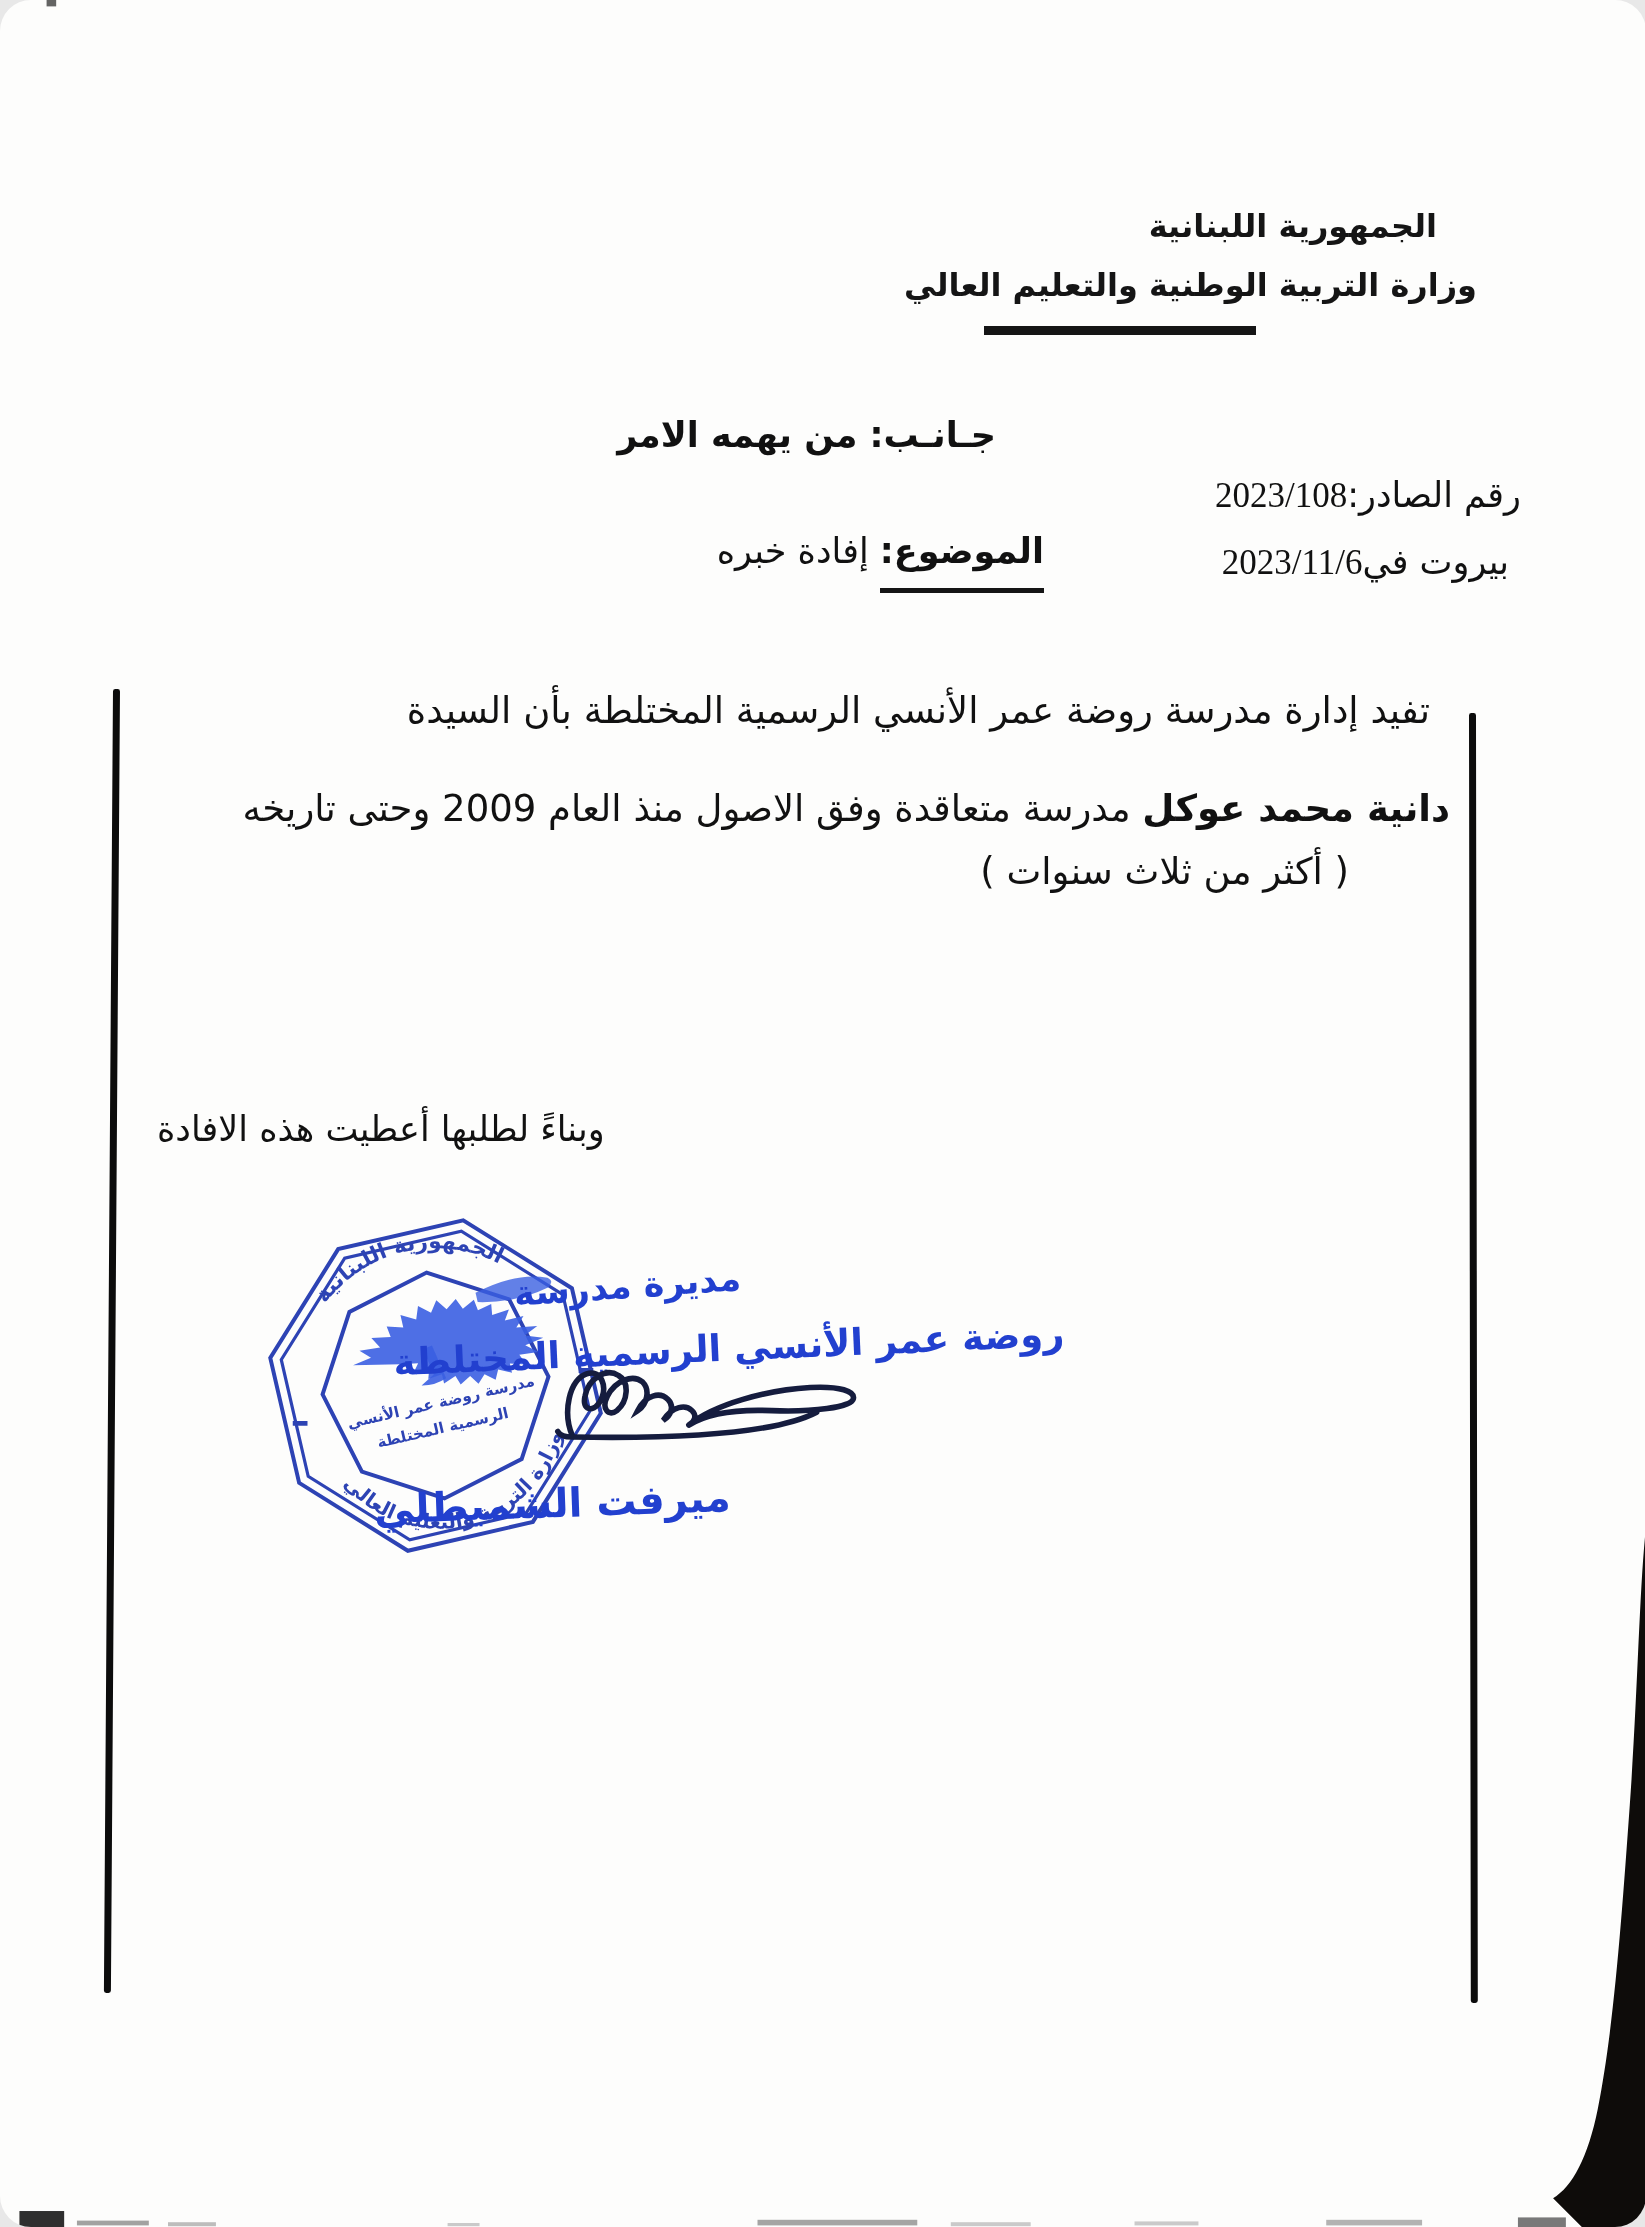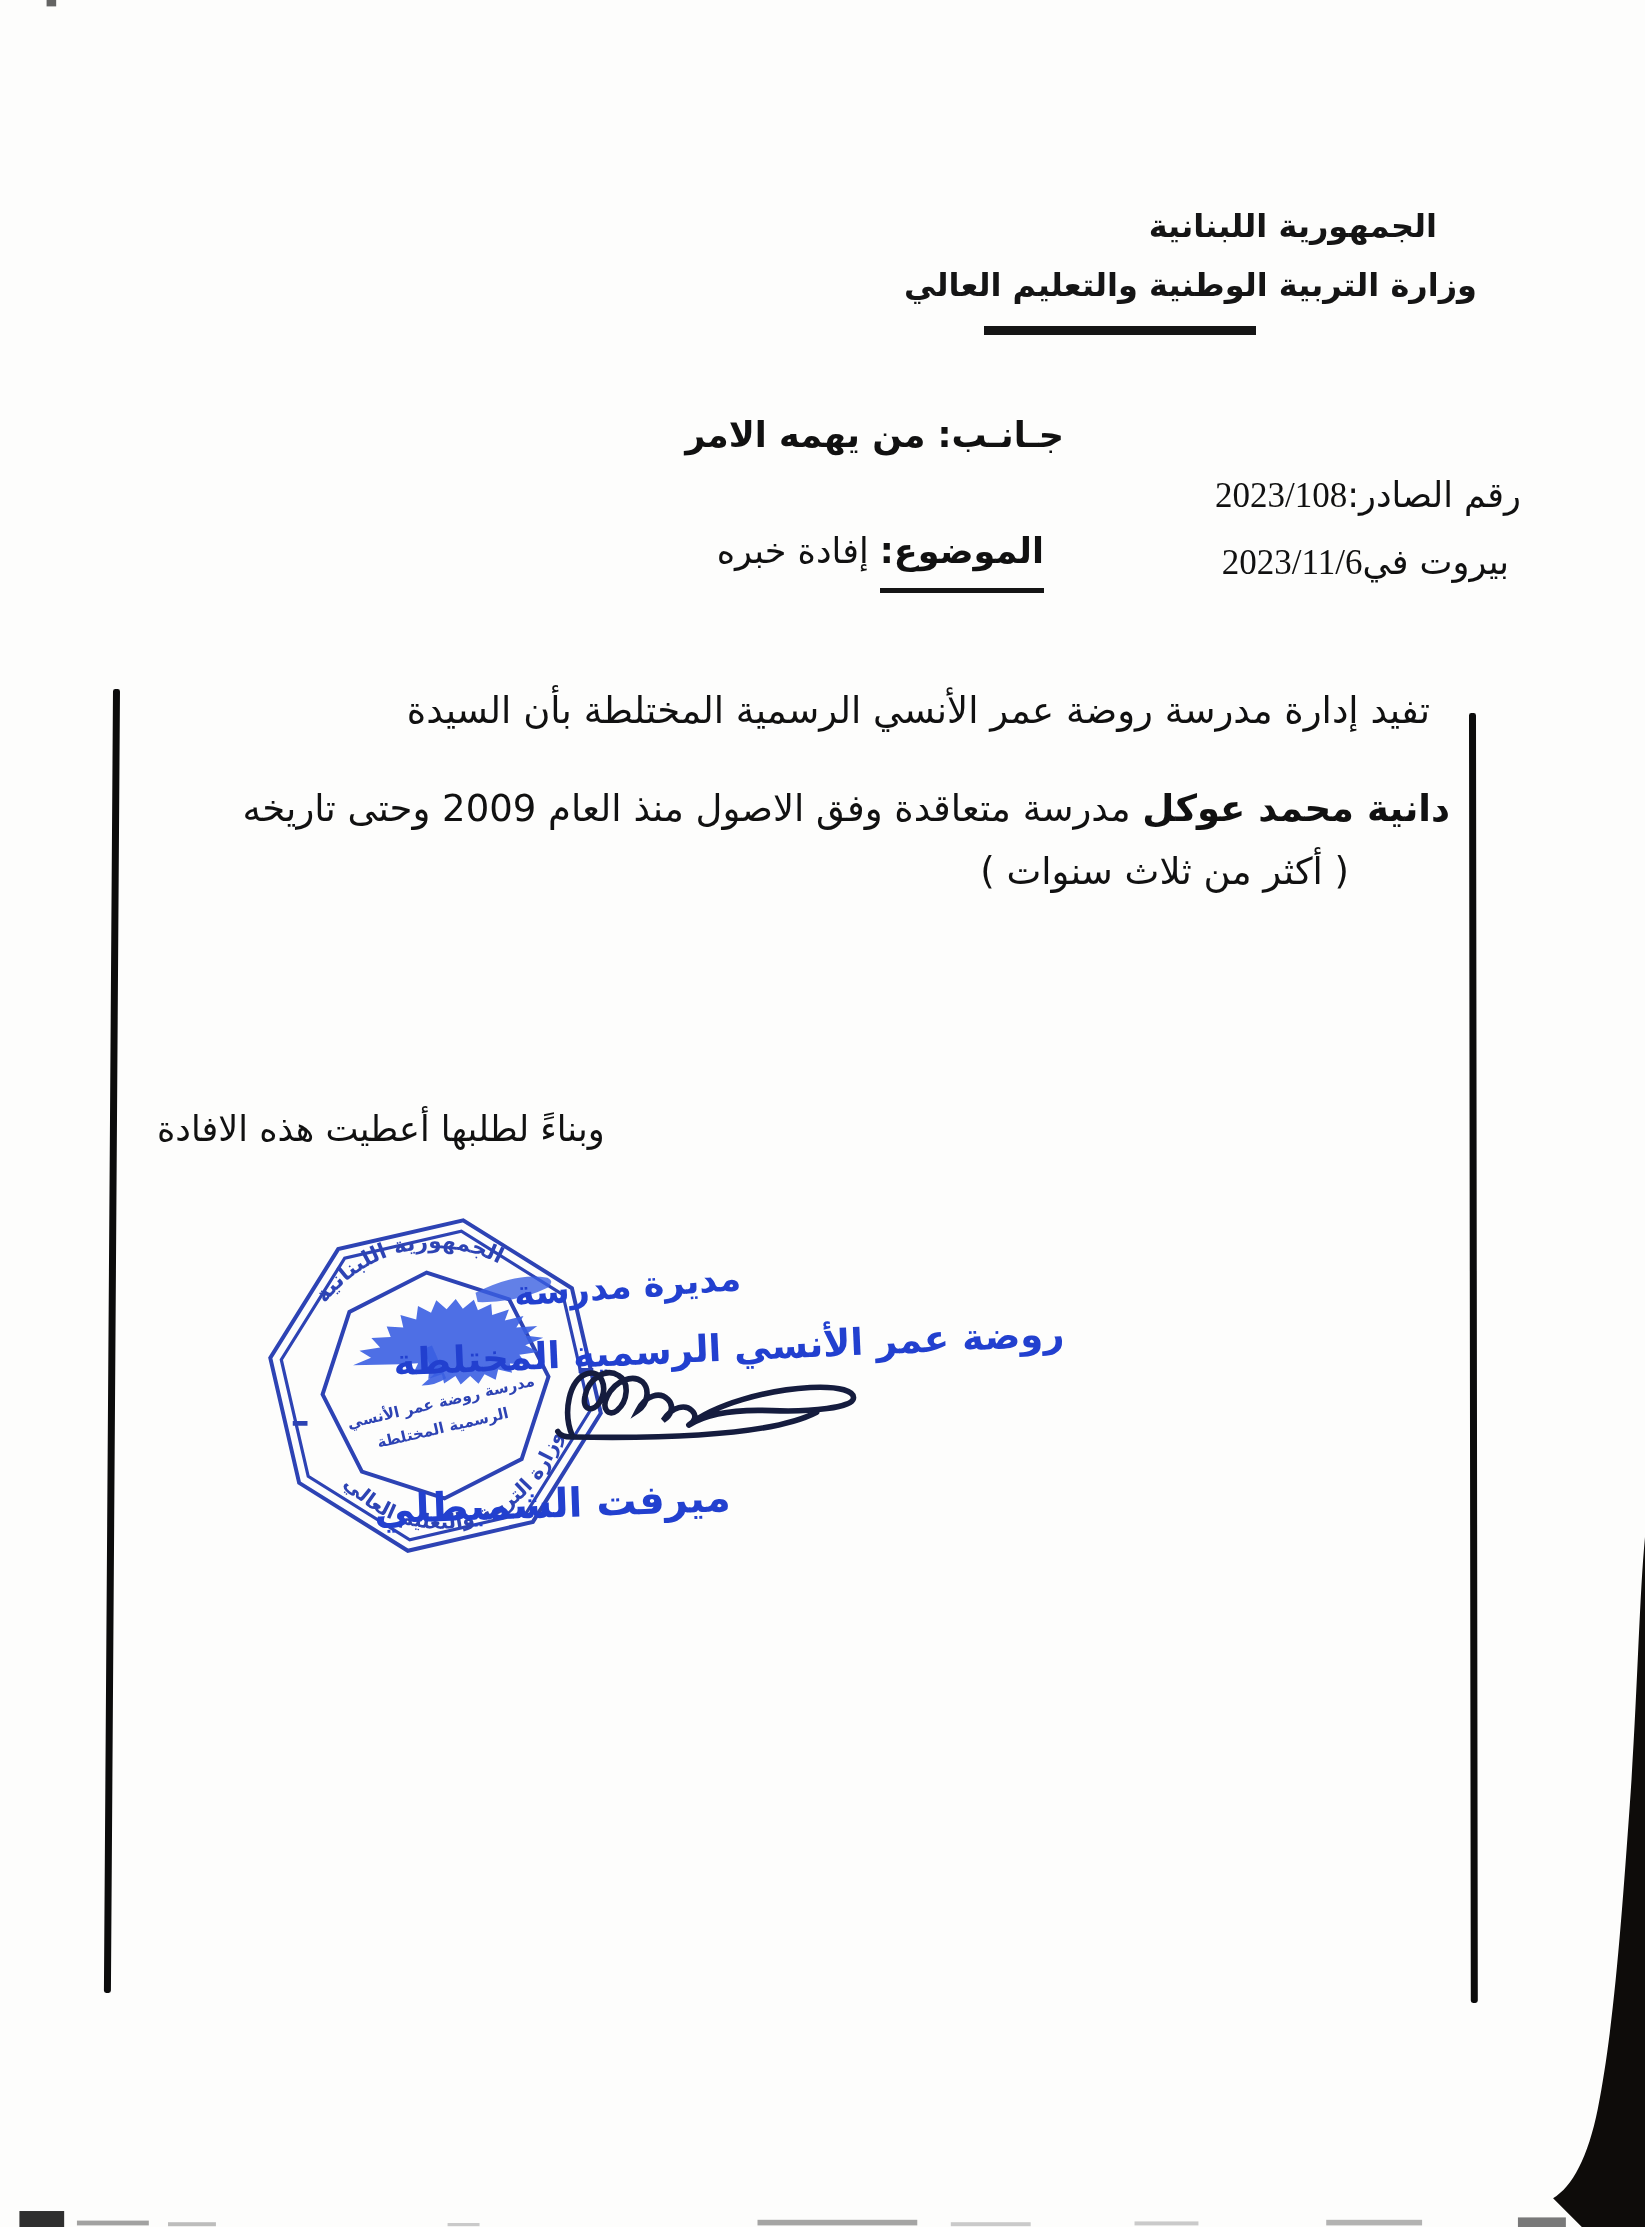--- a/index.html
+++ b/index.html
@@ -3,30 +3,31 @@
 <meta charset="utf-8">
 <style>
   html,body{margin:0;padding:0;background:#e8e8e8;}
   .page{
     position:relative;
     width:1646px;height:2227px;
     background:#fdfdfc;
     overflow:hidden;
     font-family:"DejaVu Sans",sans-serif;
     color:#111;
+    border-radius:31px;
   }
   .abs{position:absolute;white-space:nowrap;}
   .rtl{direction:rtl;unicode-bidi:embed;}
   .num{font-family:"Liberation Serif","DejaVu Serif",serif;font-weight:400;}
   
   .hdr{top:197px;right:169px;text-align:right;font-weight:700;font-size:32px;line-height:59px;color:#151515;}
   .hdr .l1{margin-right:40px;}
   .hdr-underline{left:984px;top:326px;width:272px;height:8.8px;background:#151515;}
   
-  .addressee{top:415px;right:582px;font-size:35px;font-weight:700;margin-left:20px;}
+  .addressee{top:415px;right:650px;font-size:35px;font-weight:700;margin-left:20px;}
   .meta1{top:475px;right:125px;font-size:35px;}
   .meta2{top:542px;right:137px;font-size:35px;}
   .subject{top:531px;right:602px;font-size:35px;}
   .reference{top:593px;right:594px;font-size:35px;}
   .lbl{font-weight:700;}
   .lbl-u{font-weight:700;border-bottom:5.6px solid #151515;padding-bottom:17px;}
   
   .bl1{top:689px;right:216px;font-size:37px;}
   .bl2{top:787px;right:196px;font-size:37px;}
   .bl2 b{font-weight:700;}

